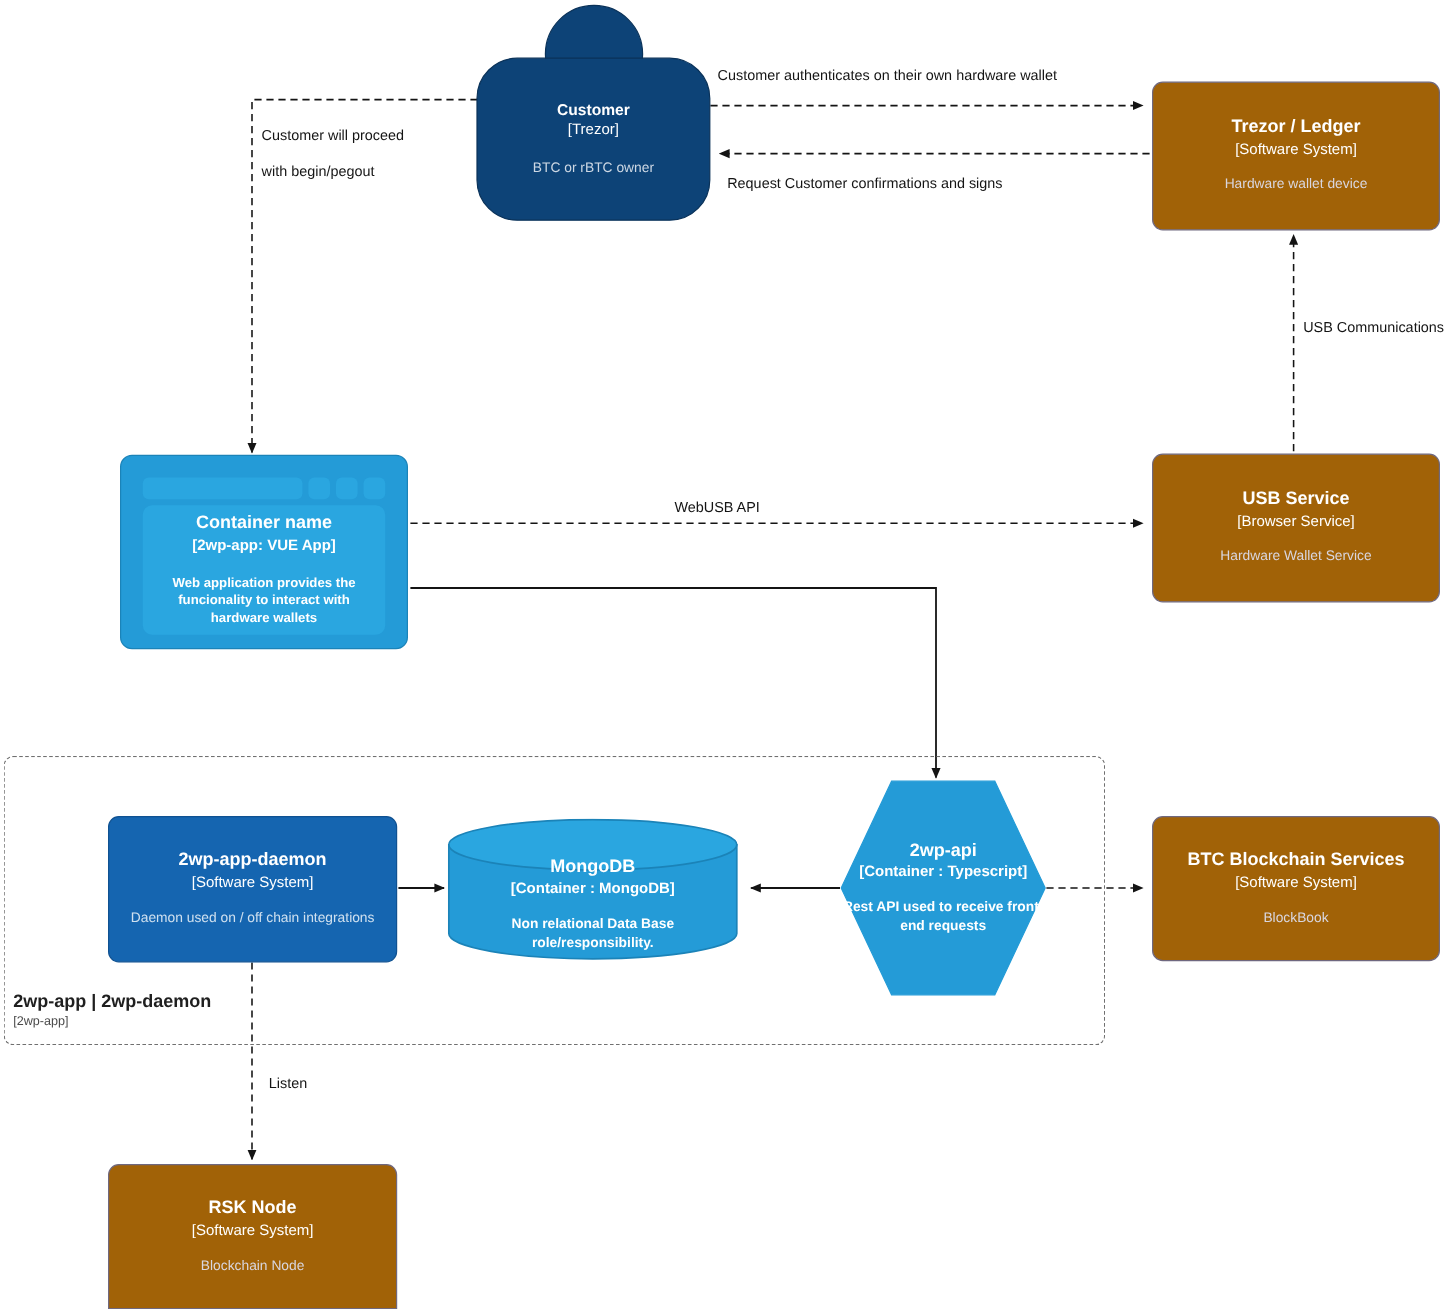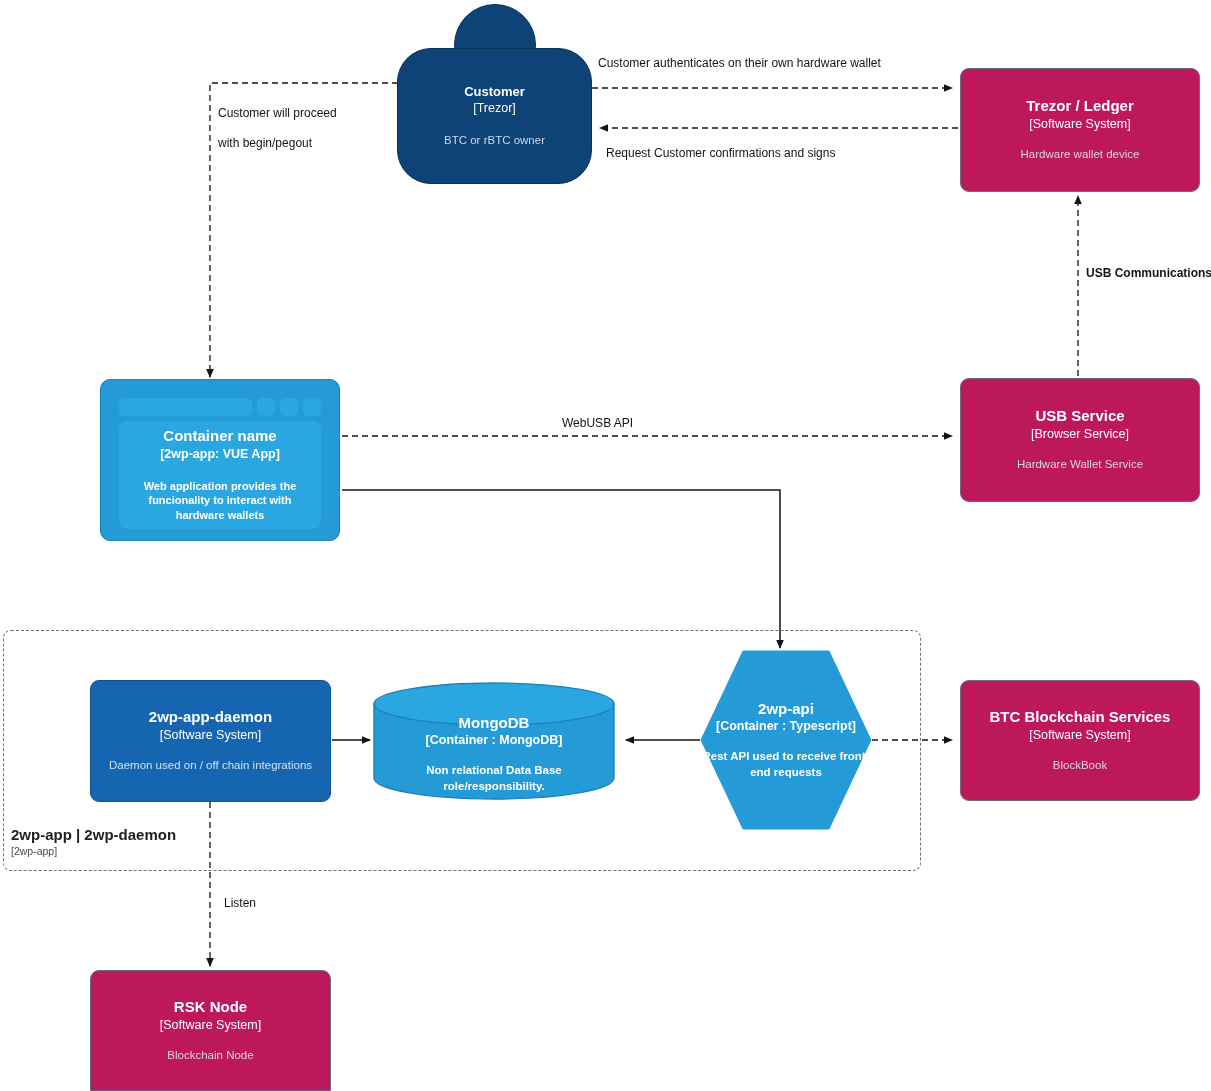--- a/index.html
+++ b/index.html
@@ -49,21 +49,21 @@
   }
   .n-desc {
     font-size: 11.5px;
     color: #dedbe4;
     line-height: 1.35;
     margin-top: 14px;
     padding: 0 12px;
   }
   
   .sys {
-    background: #be185d;
+    background: #a16207;
     border: 1px solid #6f687f;
     border-radius: 9px;
   }
   .sys .n-desc { color: #d9d6df; }
 
   
   .person-wrap {
     position: absolute;
   }
   .person-head {
@@ -264,21 +264,21 @@
 
   <div class="edge-label" style="left:598px; top:56px;">Customer authenticates on their own hardware wallet</div>
 
   <div class="edge-label" style="left:606px; top:146px;">Request Customer confirmations and signs</div>
 
   <div class="edge-label" style="left:218px; top:106px;">Customer will proceed</div>
   <div class="edge-label" style="left:218px; top:136px;">with begin/pegout</div>
 
   <div class="edge-label" style="left:562px; top:416px;">WebUSB API</div>
 
-  <div class="edge-label" style="left:1086px; top:266px;font-weight:bold;">USB Communications</div>
+  <div class="edge-label" style="left:1086px; top:266px;">USB Communications</div>
 
   <div class="edge-label" style="left:224px; top:896px;">Listen</div>
 
   <div class="boundary" style="left:3px; top:630px; width:918px; height:241px;"></div>
   <div class="boundary-label" style="left:11px; top:826px;">
     <div class="b-name">2wp-app | 2wp-daemon</div>
     <div class="b-tech">[2wp-app]</div>
   </div>
 
   <div class="person-wrap" style="left:397px; top:4px; width:195px; height:180px;">

